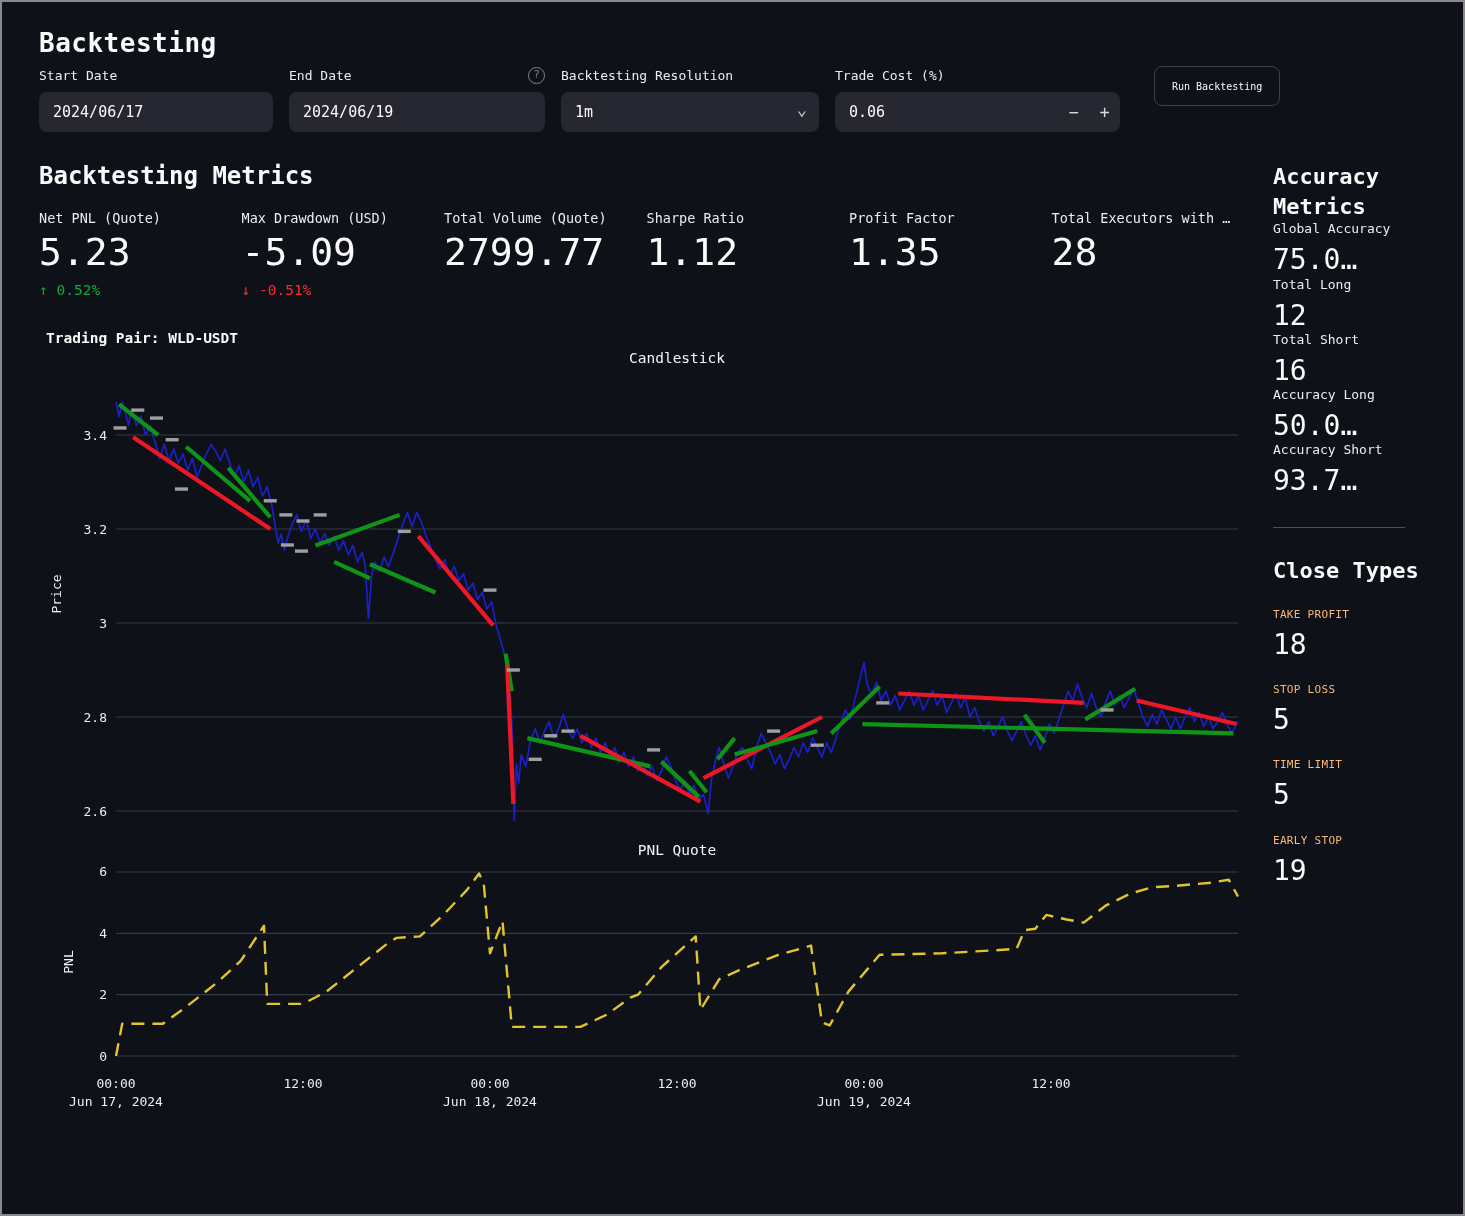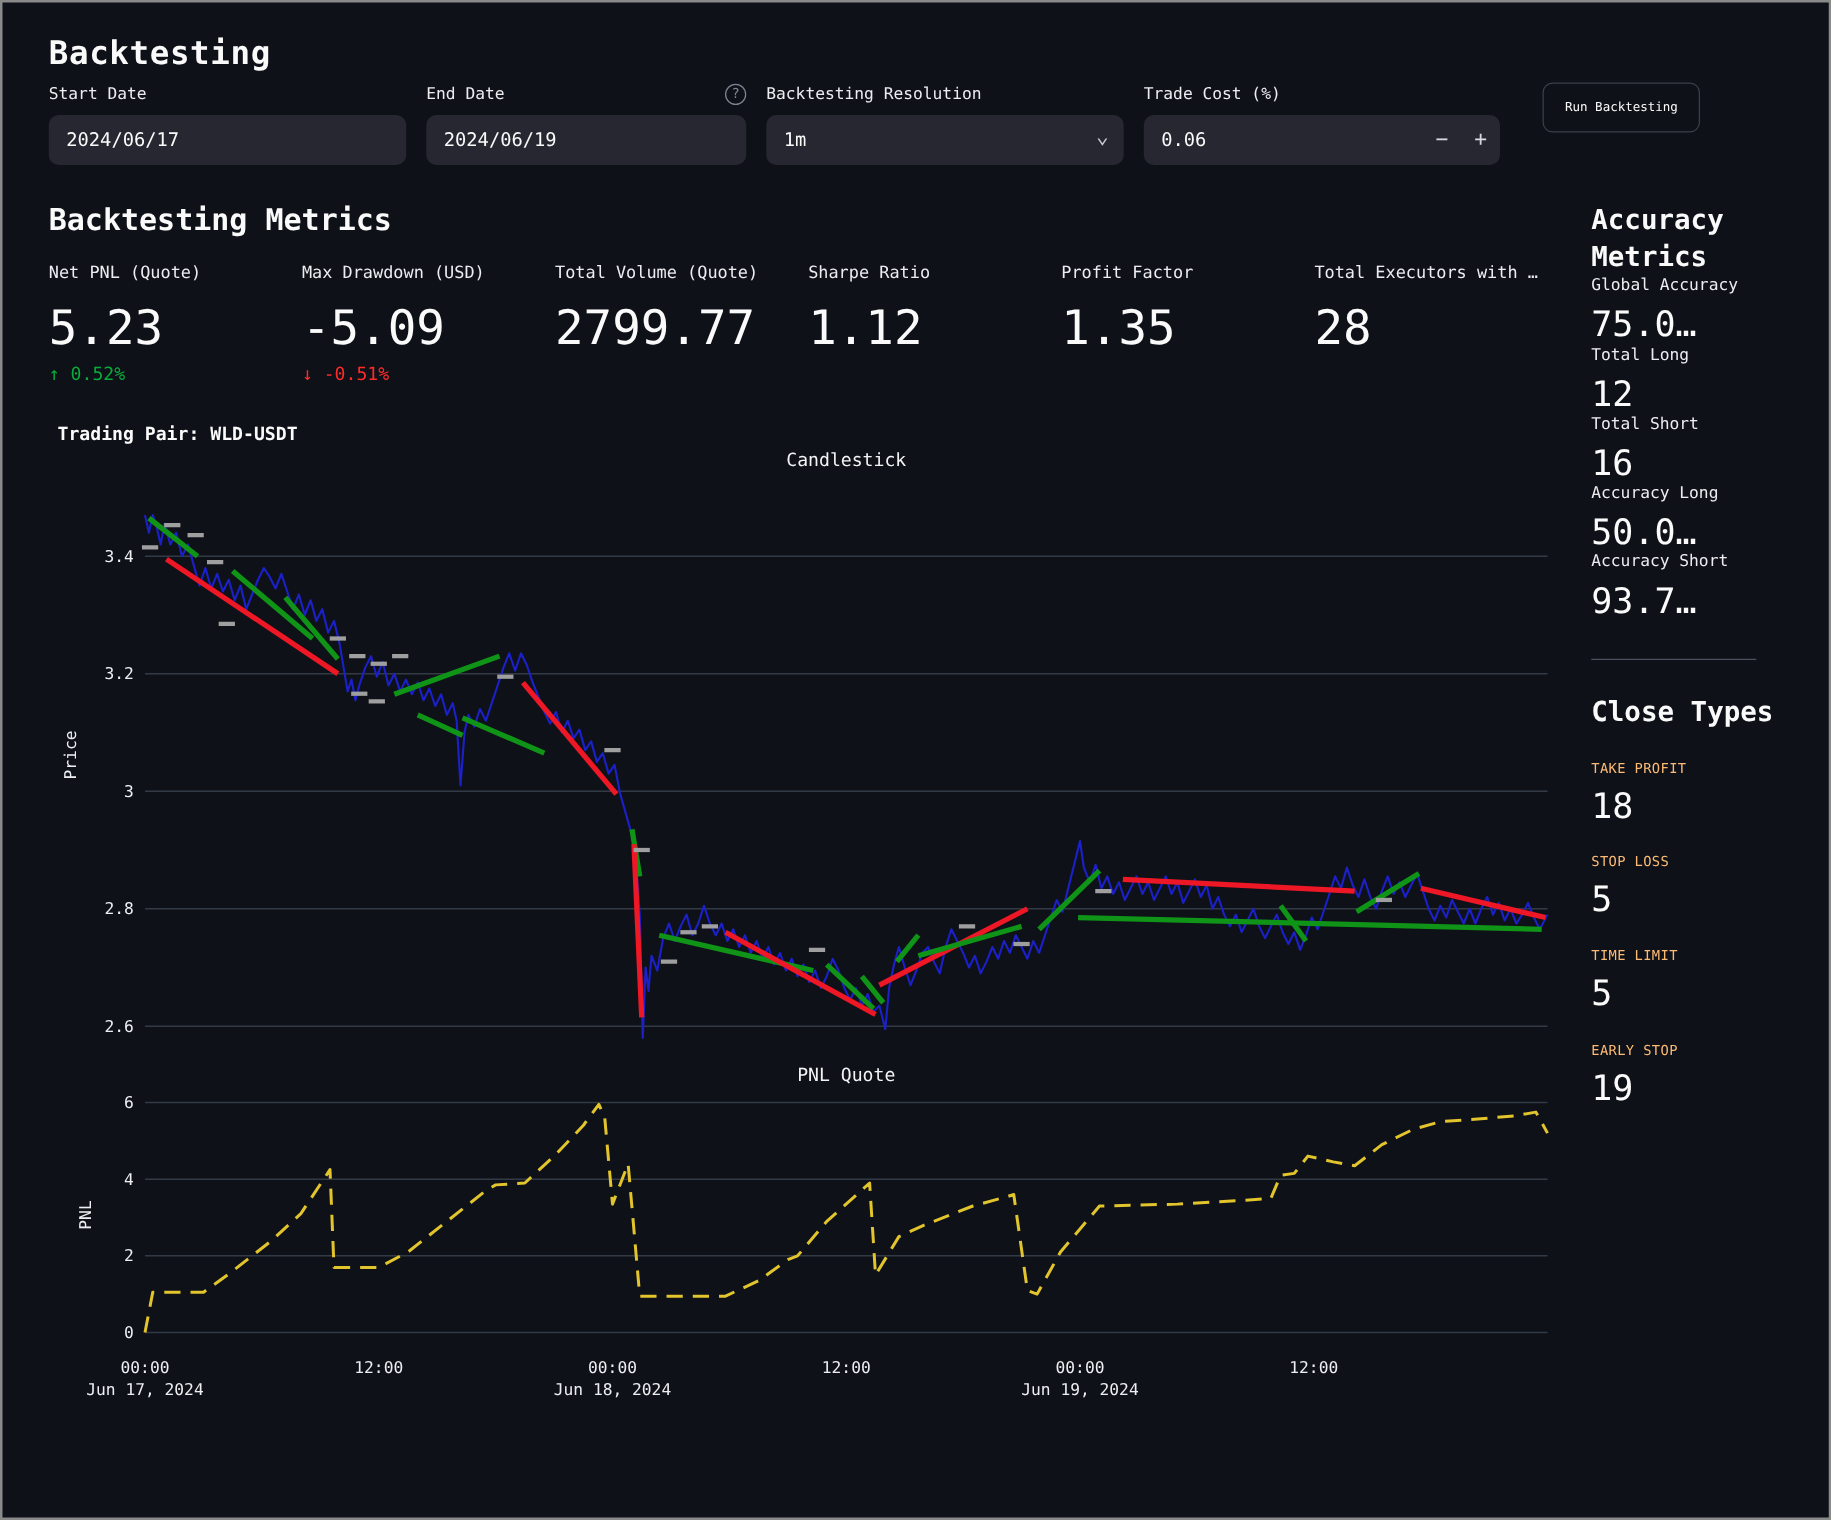--- a/index.html
+++ b/index.html
@@ -20,21 +20,21 @@
   .field-label { font-size:13px; color:#ececf1; }
   .help-icon {
     width:17px; height:17px; border:1.5px solid #7d8493; border-radius:50%;
     color:#7d8493; font-size:11px; line-height:14px; text-align:center; flex:0 0 auto;
   }
   .tb { background:#262730; border-radius:8px; height:40px; display:flex; align-items:center; }
   .text-input {
     background:#262730; border:none; outline:none; color:#fafafa;
     font-family:inherit; font-size:15px; padding:0 14px; border-radius:8px; height:40px; width:100%;
   }
-  .w1{width:286px}.w2{width:256px}.w3{width:286px}.w4{width:285px}
+  .w1{width:234px}.w2{width:256px}.w3{width:258px}.w4{width:285px}
   .selectbox { justify-content:space-between; padding:0 12px 0 14px; font-size:15px; cursor:pointer; }
   .chev { color:#c9ccd4; font-size:17px; line-height:10px; transform:translateY(-3px); }
   .numbox { padding-left:14px; font-size:15px; }
   .numbox .num-val { flex:1; }
   .step-btn { width:31px; height:40px; display:flex; align-items:center; justify-content:center;
     color:#d6d8de; font-size:17px; cursor:pointer; }
   .run-btn {
     margin-left:18px; height:40px; padding:0 17px; background:#0e1117;
     border:1px solid #3a3f4a; border-radius:8px; color:#fafafa;
     font-family:inherit; font-size:10px; cursor:pointer;
@@ -42,21 +42,21 @@
 
   
   .content-row { display:flex; margin-top:30px; }
   .main-col { width:1217px; flex:0 0 auto; }
   .side-col { width:178px; margin-left:17px; flex:0 0 auto; }
 
   .section-heading { font-size:24px; font-weight:bold; }
   .metrics-row { display:flex; margin-top:20px; }
   .metric { width:202.5px; flex:0 0 auto; }
   .metric-label { font-size:13.5px; color:#ececf1; white-space:nowrap; }
-  .metric-value { font-size:38px; font-weight:400; margin-top:16px; line-height:1.1; }
+  .metric-value { font-size:38px; font-weight:400; margin-top:6px; line-height:1.1; }
   .metric-delta { font-size:14.5px; margin-top:8px; height:18px; }
   .delta-up { color:#09ab3b; }
   .delta-down { color:#ff2b2b; }
 
   
   .side-heading { font-size:22px; font-weight:bold; line-height:1.35; }
   .side-metric { }
   .side-metric-label { font-size:13px; color:#ececf1; white-space:nowrap; }
   .side-metric-value { font-size:28px; margin-top:8px; line-height:1.15; }
   .side-divider { border:none; border-top:1px solid #4a505c; width:132px; margin:30px 0 2px 0; }

